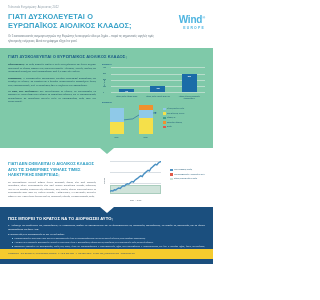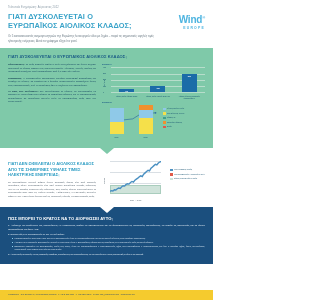--- a/index.html
+++ b/index.html
@@ -1,17 +1,17 @@
 <!DOCTYPE html>
 <html><head>
 <meta charset="utf-8">
 <style>
   html,body{margin:0;padding:0;}
   body{width:213px;height:300px;background:#ffffff;font-family:"Liberation Sans",sans-serif;overflow:hidden;}
-  .page{position:relative;width:213px;height:300px;}
+  .page{position:relative;width:213px;height:259px;}
 
   
   .header{position:relative;padding:6px 8px 5px 8px;background:#fff;}
   .kicker{font-size:2.6px;color:#8a9aa6;letter-spacing:.15px;margin-bottom:3px;}
   .head-row{display:flex;align-items:flex-start;justify-content:space-between;}
   .title{font-size:7.4px;line-height:9.2px;color:#3aa3c9;font-weight:bold;letter-spacing:.1px;max-width:135px;}
   .logo{text-align:right;padding-top:1px;}
   .logo-w{font-size:10px;font-weight:bold;color:#4db4e0;letter-spacing:-.2px;line-height:10px;position:relative;}
   .logo-w .tm{font-size:4px;vertical-align:super;}
   .logo-sub{font-size:3.4px;font-weight:bold;color:#4db4e0;letter-spacing:1.25px;margin-top:.5px;}

